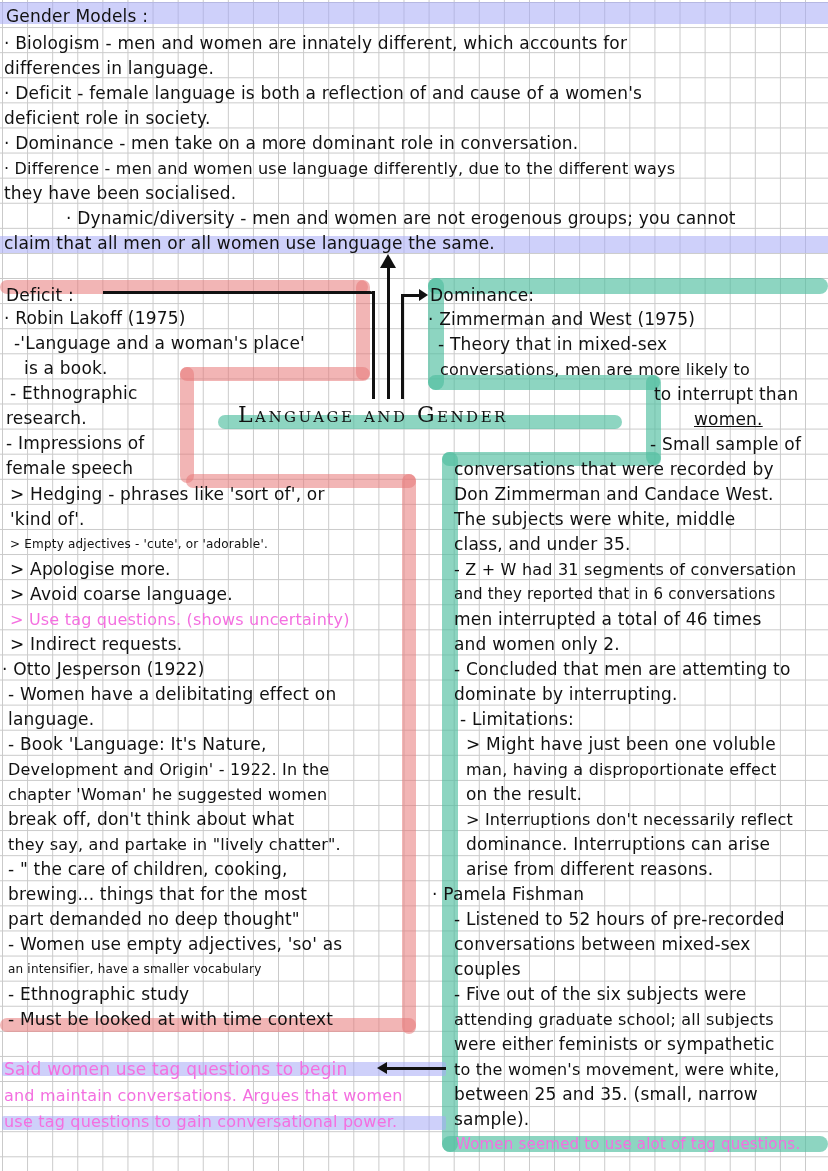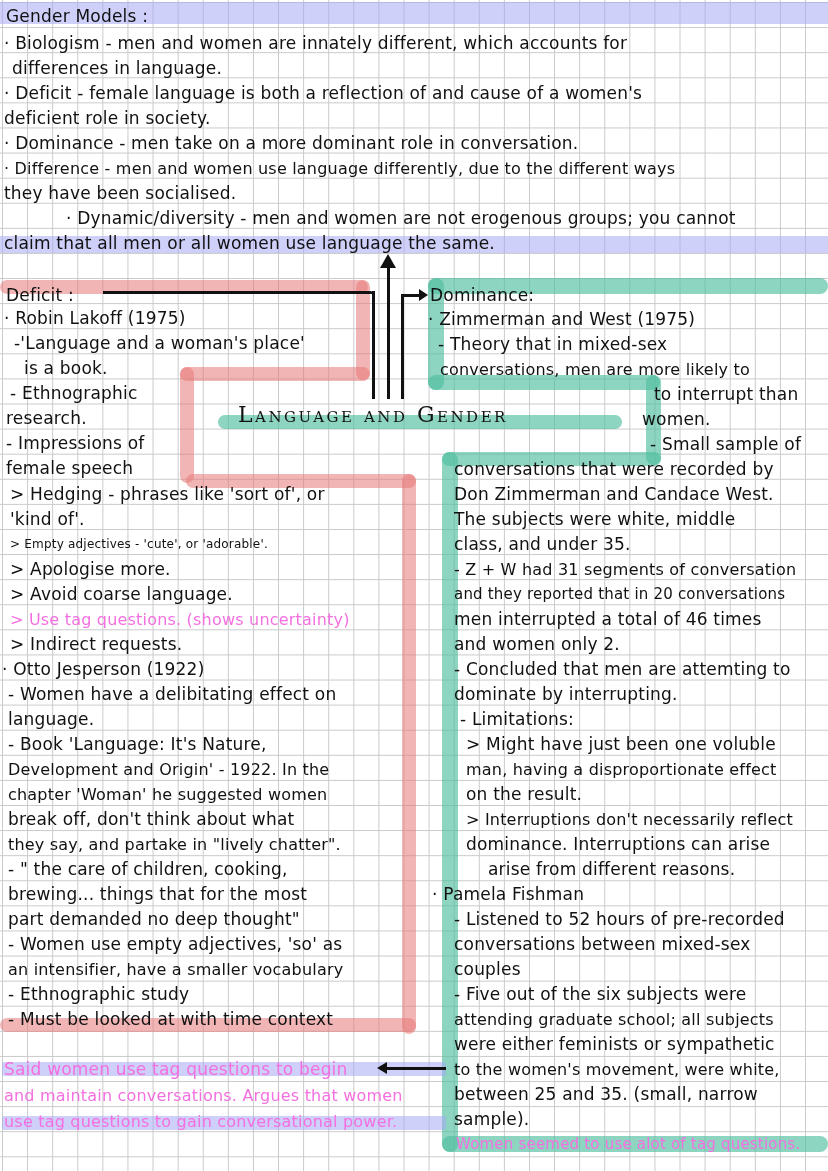--- a/index.html
+++ b/index.html
@@ -61,21 +61,21 @@
 <div class="arrowhead" style="left:380px;top:254px;border-left:8px solid transparent;border-right:8px solid transparent;border-bottom:14px solid #111;"></div>
 <div class="stroke" style="left:401px;top:294px;width:3px;height:105px;border-top-left-radius:6px;"></div>
 <div class="stroke" style="left:401px;top:294px;width:22px;height:3px;"></div>
 <div class="arrowhead" style="left:419px;top:289px;border-top:6px solid transparent;border-bottom:6px solid transparent;border-left:9px solid #111;"></div>
 <div class="stroke" style="left:386px;top:1067px;width:60px;height:3px;"></div>
 <div class="arrowhead" style="left:377px;top:1062px;border-top:6px solid transparent;border-bottom:6px solid transparent;border-right:10px solid #111;"></div>
 
 <section>
   <div class="line" style="left:6px;top:4px;">Gender Models :</div>
   <div class="line" style="left:4px;top:31px;">· Biologism - men and women are innately different, which accounts for</div>
-  <div class="line" style="left:4px;top:56px;padding-left:8px;">differences in language.</div>
+  <div class="line" style="left:4px;top:56px;">differences in language.</div>
   <div class="line" style="left:4px;top:81px;">· Deficit - female language is both a reflection of and cause of a women's</div>
   <div class="line" style="left:4px;top:106px;">deficient role in society.</div>
   <div class="line" style="left:4px;top:131px;">· Dominance - men take on a more dominant role in conversation.</div>
   <div class="line" style="left:4px;top:156px;font-size:16px;">· Difference - men and women use language differently, due to the different ways</div>
   <div class="line" style="left:4px;top:181px;">they have been socialised.</div>
   <div class="line" style="left:20px;top:206px;margin-left:46px;">· Dynamic/diversity - men and women are not erogenous groups; you cannot</div>
   <div class="line" style="left:4px;top:231px;">claim that all men or all women use language the same.</div>
 </section>
 
 <div class="title">Language and Gender</div>
@@ -101,54 +101,54 @@
   <div class="line" style="left:8px;top:707px;">   language.</div>
   <div class="line" style="left:8px;top:732px;">   - Book 'Language: It's Nature,</div>
   <div class="line" style="left:8px;top:757px;font-size:16px;">   Development and Origin' - 1922. In the</div>
   <div class="line" style="left:8px;top:782px;font-size:16px;">   chapter 'Woman' he suggested women</div>
   <div class="line" style="left:8px;top:807px;">   break off, don't think about what</div>
   <div class="line" style="left:8px;top:832px;font-size:16px;">   they say, and partake in "lively chatter".</div>
   <div class="line" style="left:8px;top:857px;">   - " the care of children, cooking,</div>
   <div class="line" style="left:8px;top:882px;">   brewing... things that for the most</div>
   <div class="line" style="left:8px;top:907px;">   part demanded no deep thought"</div>
   <div class="line" style="left:8px;top:932px;text-align:right;">   - Women use empty adjectives, 'so' as</div>
-  <div class="line" style="left:8px;top:957px;font-size:16px;">   an intensifier, have a smaller vocabulary</div>
+  <div class="line" style="left:8px;top:957px;font-size:12px;">   an intensifier, have a smaller vocabulary</div>
   <div class="line" style="left:8px;top:982px;">   - Ethnographic study</div>
   <div class="line" style="left:8px;top:1007px;">   - Must be looked at with time context</div>
 
   <div class="line pink" style="left:4px;top:1057px;">Said women use tag questions to begin</div>
   <div class="line pink" style="left:4px;top:1083px;font-size:16px;">and maintain conversations. Argues that women</div>
   <div class="line pink" style="left:4px;top:1109px;font-size:16px;">use tag questions to gain conversational power.</div>
 </section>
 
 <section>
   <div class="line" style="left:430px;top:283px;">Dominance:</div>
   <div class="line" style="left:428px;top:307px;">· Zimmerman and West (1975)</div>
   <div class="line" style="left:438px;top:332px;">  - Theory that in mixed-sex</div>
   <div class="line" style="left:440px;top:357px;font-size:16px;">  conversations, men are more likely to</div>
   <div class="line" style="left:654px;top:382px;">to interrupt than</div>
-  <div class="line" style="left:642px;top:407px;">women.</div>
+  <div class="line" style="left:694px;top:407px;text-decoration:underline;">women.</div>
   <div class="line" style="left:650px;top:432px;">- Small sample of</div>
   <div class="line" style="left:454px;top:457px;">conversations that were recorded by</div>
   <div class="line" style="left:454px;top:482px;">Don Zimmerman and Candace West.</div>
   <div class="line" style="left:454px;top:507px;">The subjects were white, middle</div>
   <div class="line" style="left:454px;top:532px;">class, and under 35.</div>
   <div class="line" style="left:454px;top:557px;font-size:16px;">- Z + W had 31 segments of conversation</div>
-  <div class="line" style="left:454px;top:582px;font-size:15px;">and they reported that in 20 conversations</div>
+  <div class="line" style="left:454px;top:582px;font-size:15px;">and they reported that in 6 conversations</div>
   <div class="line" style="left:454px;top:607px;">men interrupted a total of 46 times</div>
   <div class="line" style="left:454px;top:632px;">and women only 2.</div>
   <div class="line" style="left:454px;top:657px;">- Concluded that men are attemting to</div>
   <div class="line" style="left:454px;top:682px;">dominate by interrupting.</div>
   <div class="line" style="left:460px;top:707px;">- Limitations:</div>
   <div class="line" style="left:466px;top:732px;">  &gt; Might have just been one voluble</div>
   <div class="line" style="left:466px;top:757px;font-size:16px;">  man, having a disproportionate effect</div>
   <div class="line" style="left:466px;top:782px;">  on the result.</div>
   <div class="line" style="left:466px;top:807px;font-size:16px;">  &gt; Interruptions don't necessarily reflect</div>
   <div class="line" style="left:466px;top:832px;">  dominance. Interruptions can arise</div>
-  <div class="line" style="left:488px;top:857px;">  arise from different reasons.</div>
+  <div class="line" style="left:466px;top:857px;">  arise from different reasons.</div>
   <div class="line" style="left:432px;top:882px;">· Pamela Fishman</div>
   <div class="line" style="left:454px;top:907px;">- Listened to 52 hours of pre-recorded</div>
   <div class="line" style="left:454px;top:932px;">conversations between mixed-sex</div>
   <div class="line" style="left:454px;top:957px;">couples</div>
   <div class="line" style="left:454px;top:982px;">- Five out of the six subjects were</div>
   <div class="line" style="left:454px;top:1007px;font-size:16px;">attending graduate school; all subjects</div>
   <div class="line" style="left:454px;top:1032px;">were either feminists or sympathetic</div>
   <div class="line" style="left:454px;top:1057px;font-size:16px;">to the women's movement, were white,</div>
   <div class="line" style="left:454px;top:1082px;">between 25 and 35. (small, narrow</div>
   <div class="line" style="left:454px;top:1107px;">sample).</div>

